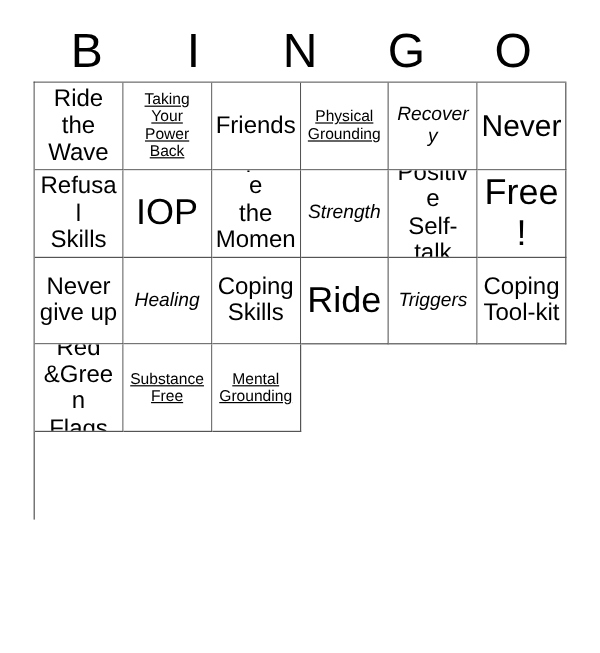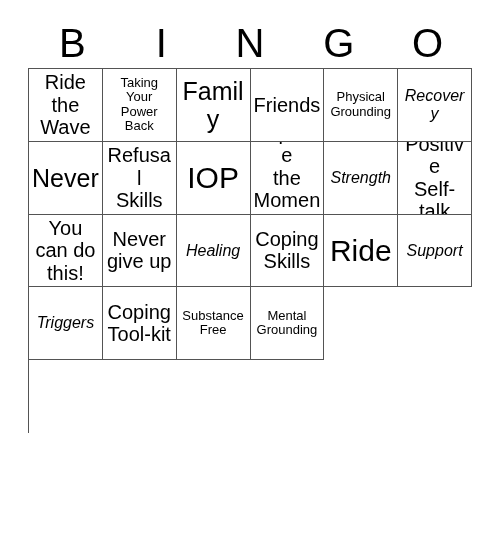--- a/index.html
+++ b/index.html
@@ -69,21 +69,21 @@
     display: block;
     width: 100%;
     line-height: 1.12;
     white-space: pre-line;
     word-break: break-word;
   }
   .size-xl .txt { font-size: 30px; }
   .size-lg .txt { font-size: 25px; }
   .size-md .txt { font-size: 20px; }
   .size-sm .txt { font-size: 16px; font-style: italic; }
-  .size-xs .txt { font-size: 13px; }
+  .size-xs .txt { font-size: 13px; text-decoration: underline; }
 </style>
 </head>
 <body>
 
 <div class="card">
 
   <div class="header-row">
     <div class="header-cell">B</div>
     <div class="header-cell">I</div>
     <div class="header-cell">N</div>
@@ -95,23 +95,20 @@
       <div class="cell size-md">
         <span class="txt">Ride
 the
 Wave</span>
       </div>
       <div class="cell size-xs">
         <span class="txt">Taking
 Your
 Power
 Back</span>
-      </div>
-      <div class="cell size-lg">
-        <span class="txt">Family</span>
       </div>
       <div class="cell size-md">
         <span class="txt">Friends</span>
       </div>
       <div class="cell size-xs">
         <span class="txt">Physical
 Grounding</span>
       </div>
       <div class="cell size-sm">
         <span class="txt">Recovery</span>
@@ -132,48 +129,48 @@
 Moment</span>
       </div>
       <div class="cell size-sm">
         <span class="txt">Strength</span>
       </div>
       <div class="cell size-md">
         <span class="txt">Positive
 Self-
 talk</span>
       </div>
-      <div class="cell size-md">
-        <span class="txt">You
-can do
-this!</span>
+      <div class="cell size-xl">
+        <span class="txt">Free!</span>
       </div>
       <div class="cell size-md">
         <span class="txt">Never
 give up</span>
       </div>
       <div class="cell size-sm">
         <span class="txt">Healing</span>
       </div>
       <div class="cell size-md">
         <span class="txt">Coping
 Skills</span>
       </div>
       <div class="cell size-xl">
         <span class="txt">Ride</span>
       </div>
       <div class="cell size-sm">
-        <span class="txt">Support</span>
-      </div>
-      <div class="cell size-sm">
         <span class="txt">Triggers</span>
       </div>
       <div class="cell size-md">
         <span class="txt">Coping
 Tool-kit</span>
+      </div>
+      <div class="cell size-md">
+        <span class="txt">Red
+&amp;Green
+Flags</span>
       </div>
       <div class="cell size-xs">
         <span class="txt">Substance
 Free</span>
       </div>
       <div class="cell size-xs">
         <span class="txt">Mental
 Grounding</span>
       </div>
     </div>

